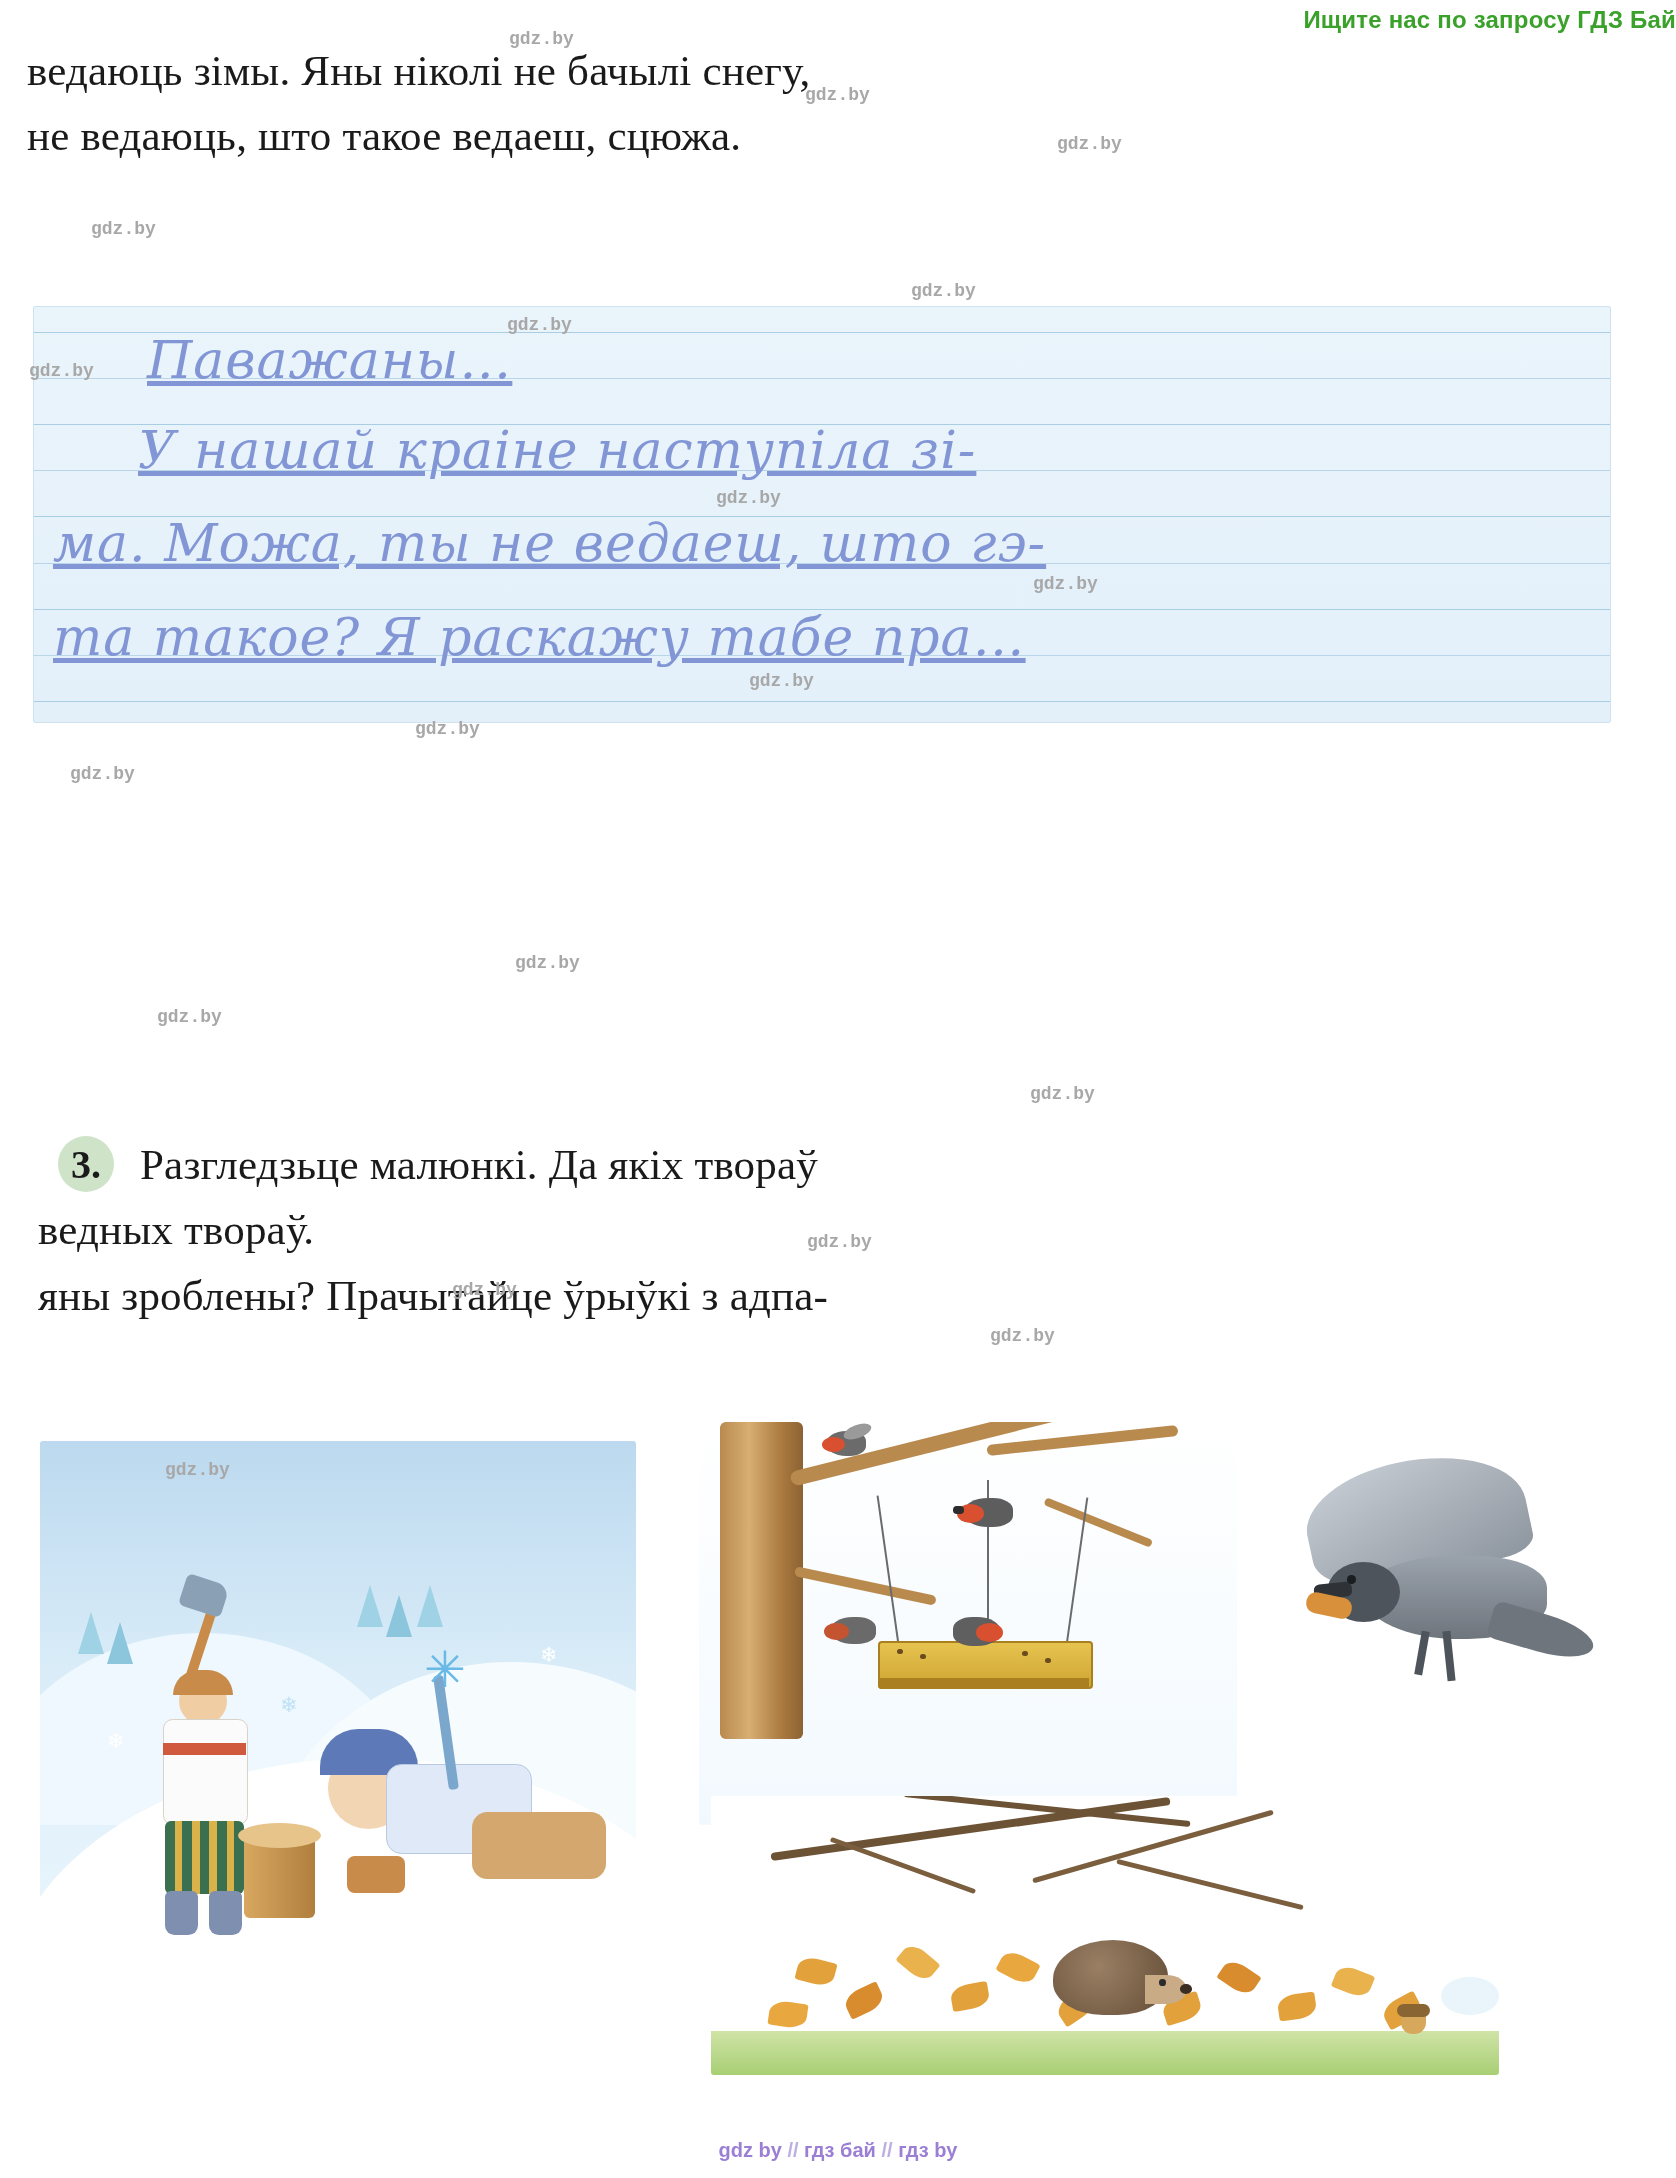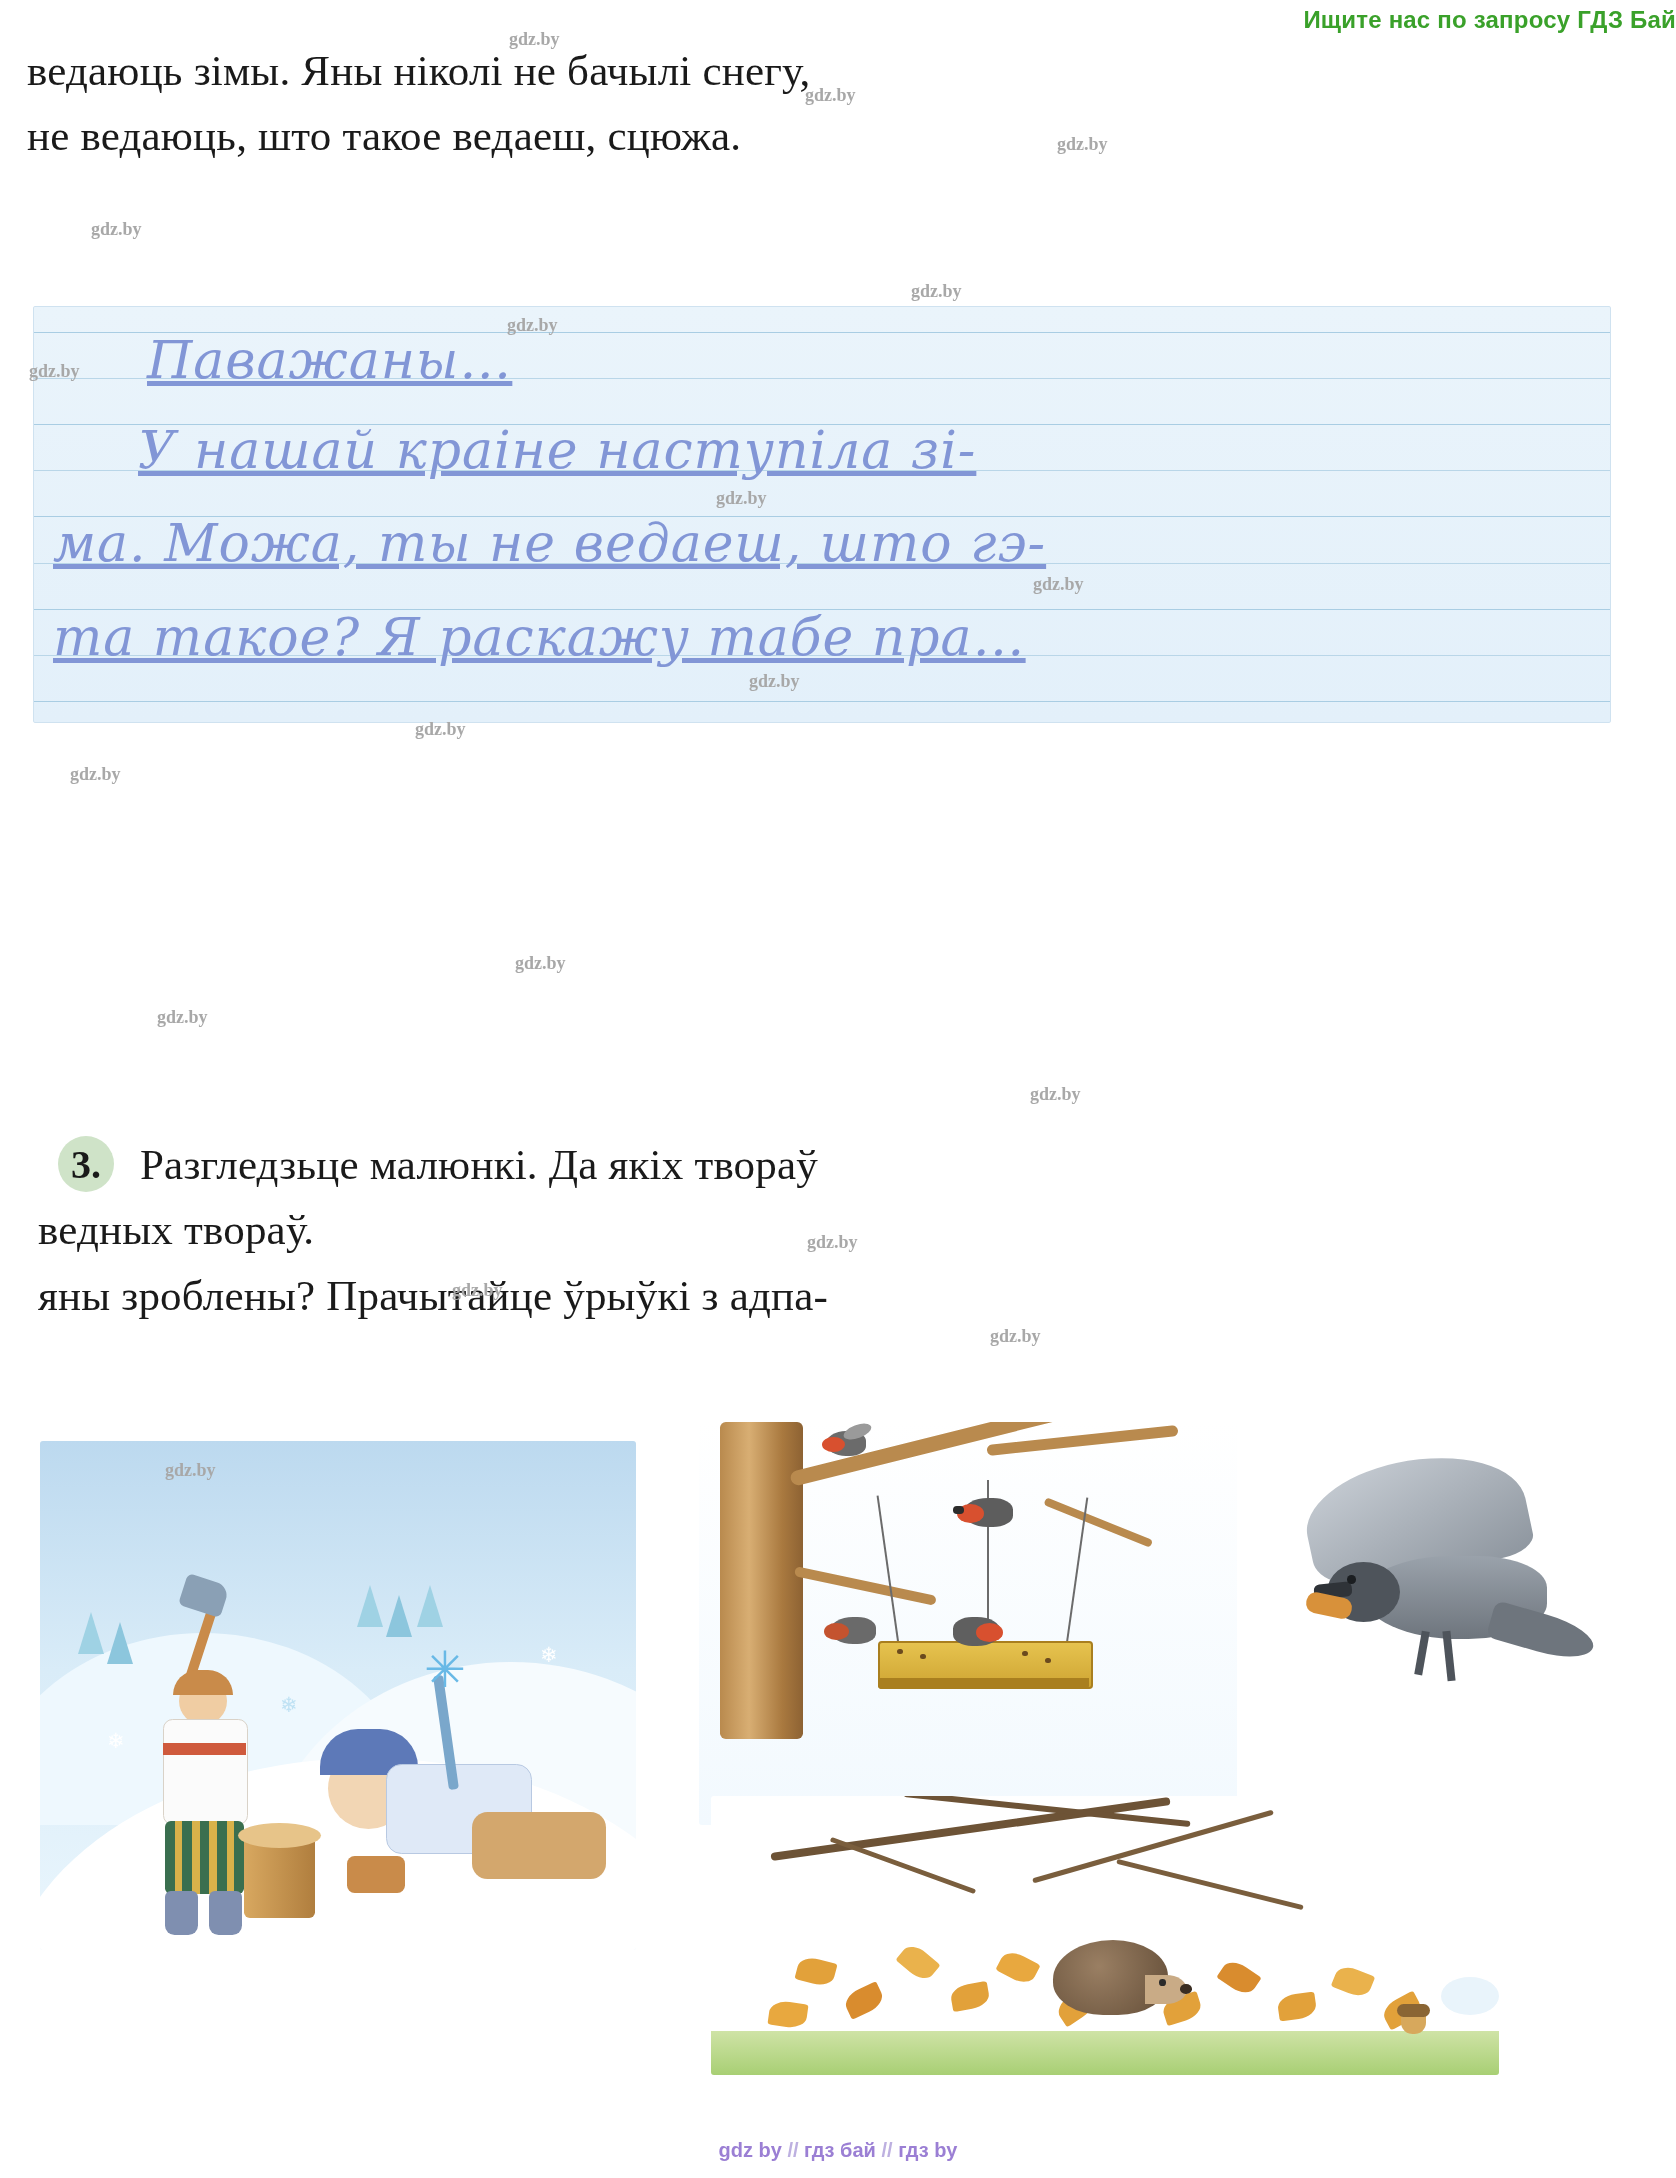--- a/index.html
+++ b/index.html
@@ -25,21 +25,21 @@
     font-family: "Liberation Sans", sans-serif;
     font-size: 24px;
     font-weight: bold;
     color: #3aa12a;
     letter-spacing: 0.2px;
   }
 
   
   .wm {
     position: absolute;
-    font-family: Liberation Serif, serif;
+    font-family: Liberation Mono, monospace;
     font-size: 18px;
     font-weight: bold;
     color: #a8a8a8;
     white-space: nowrap;
     pointer-events: none;
     z-index: 40;
   }
 
   
   .para {

